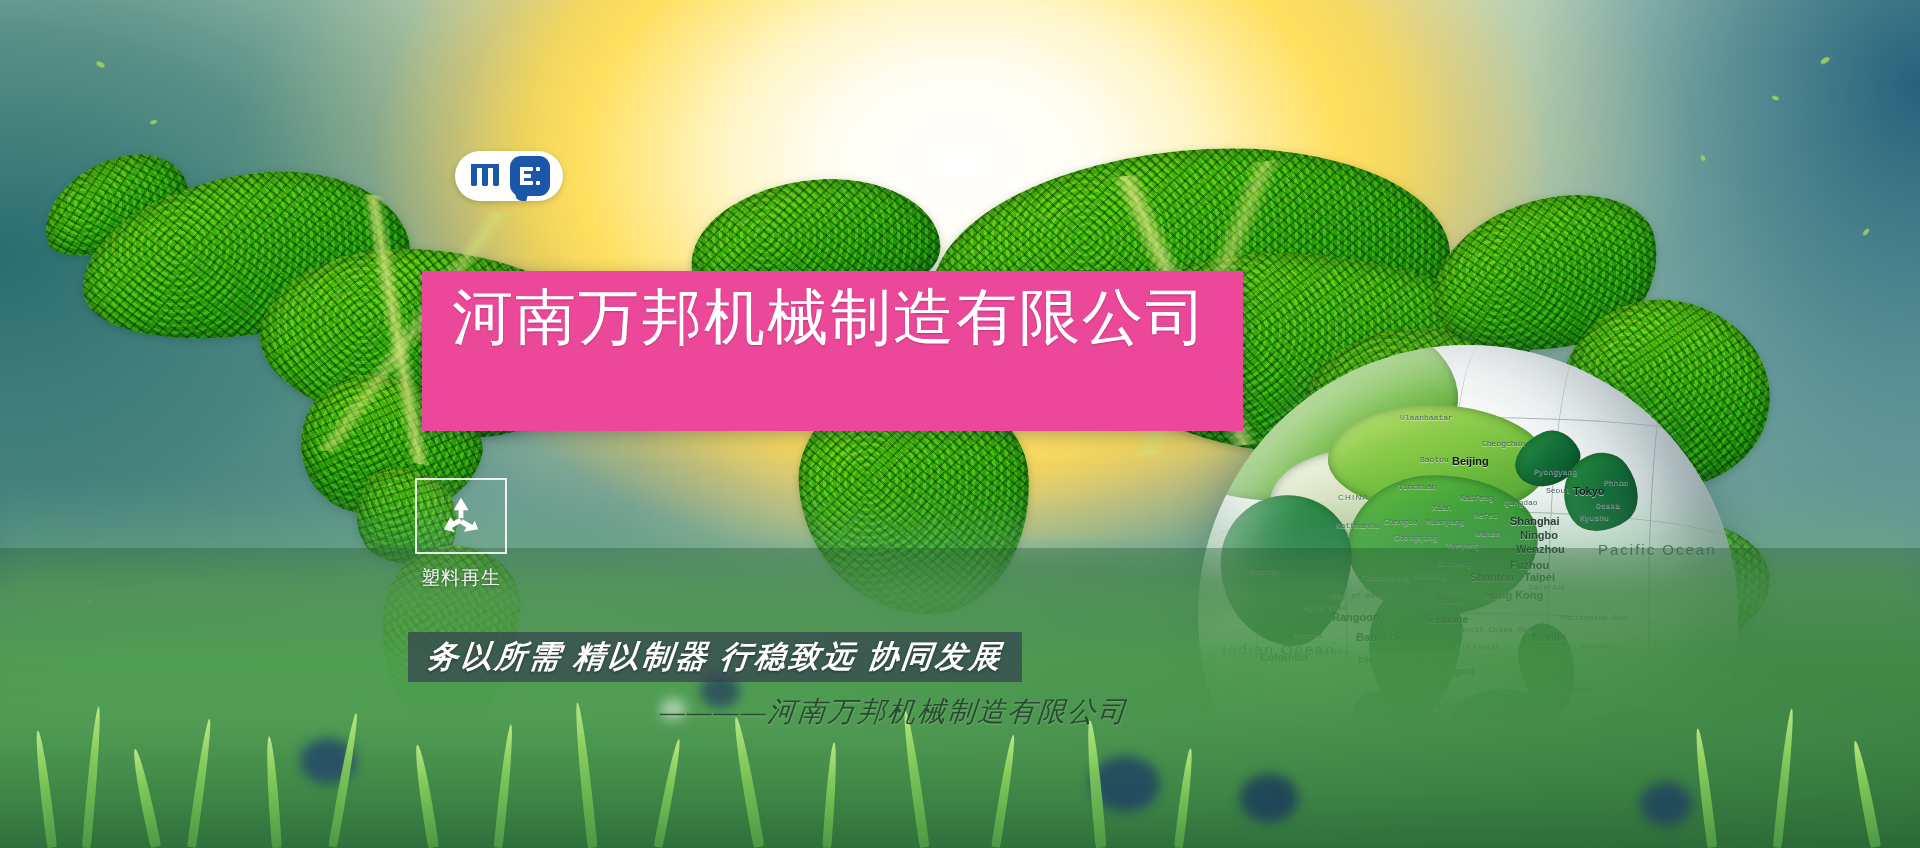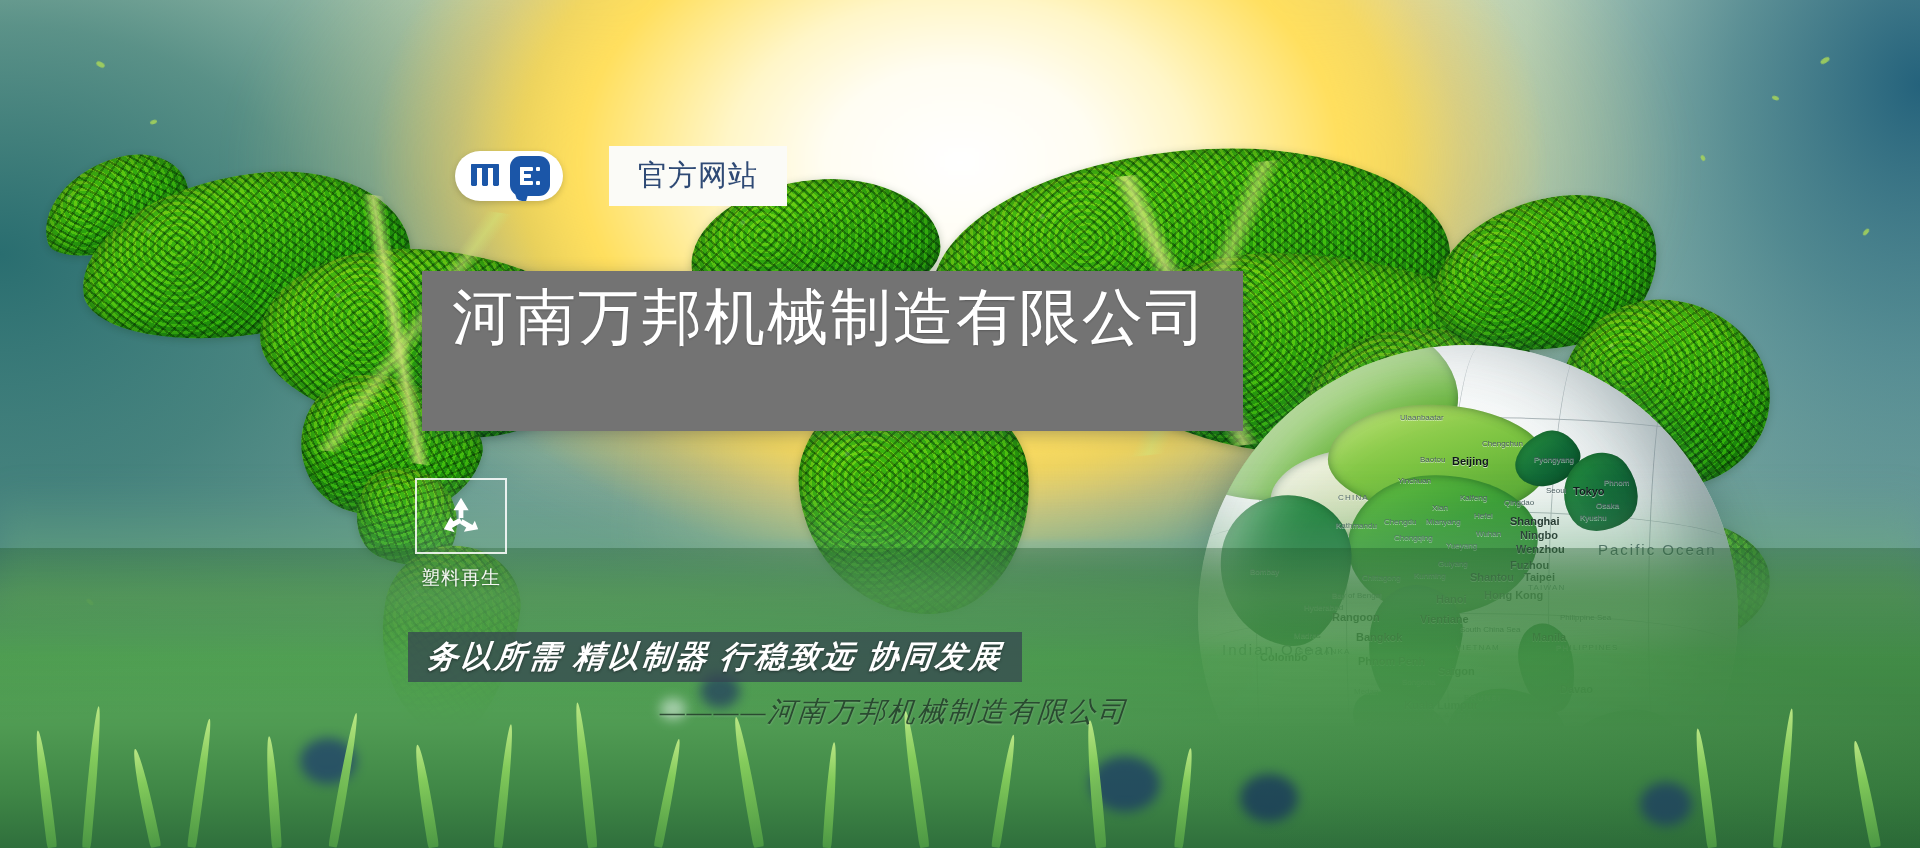--- a/index.html
+++ b/index.html
@@ -134,21 +134,21 @@
     position:absolute;
     background:linear-gradient(160deg,#6fbf4a 0%, #3f9b39 40%, #1f6f2c 100%);
     box-shadow:inset 0 0 10px rgba(10,50,20,.5);
     filter:saturate(1.1);
   }
   .gdark{background:linear-gradient(160deg,#2f8f46 0%, #18693a 55%, #0d4f2c 100%);}
   .glight{background:linear-gradient(160deg,#b7dd6a 0%, #7fc14b 50%, #4f9b36 100%);}
   .gsnow{background:linear-gradient(160deg,#f2f5e6 0%, #d9e3c2 60%, #b9c9a0 100%);}
   .glabel{position:absolute;color:#1d2b30;font-size:10px;white-space:nowrap;text-shadow:0 1px 0 rgba(255,255,255,.6);}
   .glabel.b{font-weight:bold;font-size:11px;color:#10181c;}
-  .glabel.s{font-size:8px;color:#4a5a60;}
+  .glabel.s{font-size:8px;color:#4a5a60;font-family:Liberation Mono, monospace;}
   .glabel.cap{font-size:8px;letter-spacing:1.2px;color:#53646a;}
   .glabel.ocean{font-size:15px;letter-spacing:2px;color:#46585f;}
 
   
   .brandbar{position:absolute;left:455px;top:145px;display:flex;align-items:center;height:62px;}
   .logo-pill{
     width:108px;height:50px;border-radius:25px;background:#ffffff;
     display:flex;align-items:center;justify-content:center;gap:7px;
     box-shadow:0 2px 6px rgba(0,0,0,.18);
   }
@@ -165,21 +165,21 @@
   .tab{
     display:flex;align-items:center;justify-content:center;
     min-width:150px;padding:0 14px;font-size:29px;letter-spacing:1px;
   }
   .tab-primary{background:#164a92;color:#eaf2ff;}
   .tab-secondary{background:#fbfbf7;color:#2f4a75;}
 
   
   .title-banner{
     position:absolute;left:422px;top:271px;width:821px;height:160px;
-    background:#737373;
+    background:#ec4899;
     box-shadow:0 4px 16px rgba(10,30,70,.30);
     font-family:Liberation Serif, serif;
   }
   .title-main{
     position:absolute;left:30px;top:14px;
     font-size:61px;letter-spacing:2px;color:#ffffff;line-height:1.08;
     text-shadow:0 1px 2px rgba(0,0,0,.22);
   }
   .title-sub{
     position:absolute;right:26px;bottom:14px;
@@ -287,23 +287,23 @@
     <div class="gland gdark" style="left:322px;top:278px;width:54px;height:90px;border-radius:50% 50% 44% 56% / 40% 42% 58% 60%;transform:rotate(-10deg);"></div>
     <div class="gland gdark" style="left:248px;top:344px;width:120px;height:96px;border-radius:46% 54% 54% 46% / 52% 48% 52% 48%;transform:rotate(4deg);"></div>
     <div class="gland gdark" style="left:150px;top:352px;width:110px;height:68px;border-radius:54% 46% 44% 56% / 46% 56% 44% 54%;transform:rotate(28deg);"></div>
     <div class="gland gdark" style="left:222px;top:414px;width:150px;height:34px;border-radius:50% 50% 48% 52% / 56% 48% 52% 44%;transform:rotate(4deg);"></div>
     <div class="gland gdark" style="left:368px;top:366px;width:110px;height:62px;border-radius:52% 48% 46% 54% / 48% 54% 46% 52%;transform:rotate(-12deg);"></div>
     <div class="gland gdark" style="left:270px;top:452px;width:230px;height:120px;border-radius:46% 54% 50% 50% / 50% 46% 54% 50%;transform:rotate(3deg);"></div>
     <div class="globe-labels">
         <div class="glabel s" style="left: 202px; top: 68px;">Ulaanbaatar</div>
         <div class="glabel b" style="left: 254px; top: 110px;">Beijing</div>
         <div class="glabel s" style="left: 222px; top: 110px;">Baotou</div>
-        <div class="glabel s" style="left: 200px; top: 131px;">Yinchuan</div>
+        <div class="glabel s" style="left: 200px; top: 137px;">Yinchuan</div>
         <div class="glabel s" style="left: 284px; top: 94px;">Chengchun</div>
-        <div class="glabel s" style="left: 336px; top: 110px;">Pyongyang</div>
+        <div class="glabel s" style="left: 336px; top: 122px;">Pyongyang</div>
         <div class="glabel s" style="left: 348px; top: 141px;">Seoul</div>
         <div class="glabel b" style="left: 375px; top: 140px;">Tokyo</div>
         <div class="glabel s" style="left: 406px; top: 133px;">Phnom</div>
         <div class="glabel s" style="left: 398px; top: 156px;">Osaka</div>
         <div class="glabel s" style="left: 382px; top: 168px;">Kyushu</div>
         <div class="glabel s" style="left: 234px; top: 158px;">Xian</div>
         <div class="glabel s" style="left: 306px; top: 153px;">Qingdao</div>
         <div class="glabel s" style="left: 262px; top: 148px;">Kaifeng</div>
         <div class="glabel b" style="left: 312px; top: 170px;">Shanghai</div>
         <div class="glabel s" style="left: 276px; top: 166px;">Hefei</div>
@@ -410,21 +410,20 @@
           <rect x="1" y="2" width="4" height="18" rx="1" fill="#ffffff"></rect>
           <rect x="1" y="2" width="13" height="4" rx="1" fill="#ffffff"></rect>
           <rect x="1" y="9" width="11" height="4" rx="1" fill="#ffffff"></rect>
           <rect x="1" y="16" width="13" height="4" rx="1" fill="#ffffff"></rect>
           <rect x="17" y="2" width="4" height="4" rx="1" fill="#ffffff"></rect>
           <rect x="17" y="16" width="4" height="4" rx="1" fill="#ffffff"></rect>
         </svg>
       </span>
     </div>
     <div class="tabs">
-      <div class="tab tab-secondary">官方网站</div>
     </div>
   </div>
 
   <div class="title-banner">
     <div class="title-main">河南万邦机械制造有限公司</div>
   </div>
 
   <div class="iconrow">
 
     <div class="iconcell">

